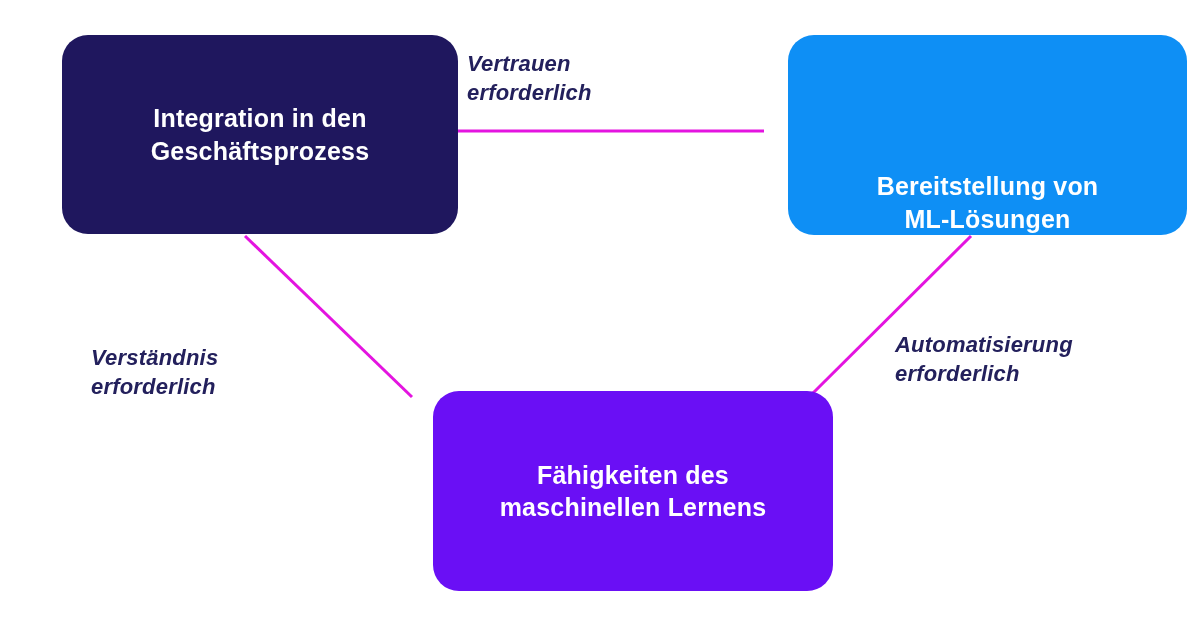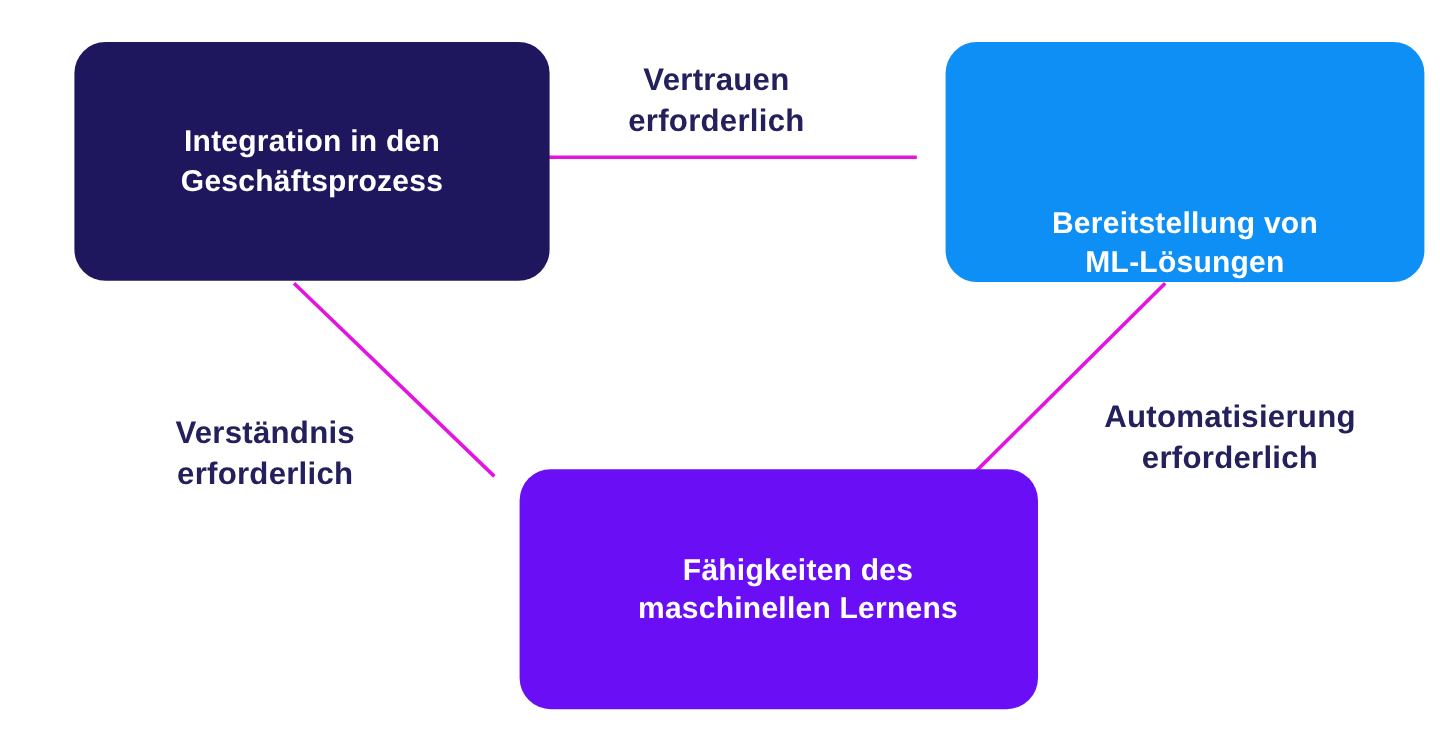--- a/index.html
+++ b/index.html
@@ -35,29 +35,30 @@
     text-align: center;
     color: #ffffff;
     font-weight: bold;
     font-size: 25px;
     line-height: 1.3;
     letter-spacing: 0.2px;
     margin-left: 24px;
   }
   .node-integration   { left: 38px;  top: 35px;  width: 396px; height: 199px; }
   .node-deployment    { left: 764px; top: 35px;  width: 399px; height: 200px; align-items: flex-end; }
-  .node-capabilities  { left: 409px; top: 391px; width: 400px; height: 200px; padding-left: 32px; }
+  .node-capabilities  { left: 409px; top: 391px; width: 400px; height: 200px; }
   .edge-label {
     position: absolute;
-    text-align: center;
+    text-align: left;
     color: var(--color-edge-label, #23205c);
     font-weight: bold;
-    font-size: 26px;
+    font-size: 22px;
     line-height: 1.3;
     letter-spacing: 0.2px;
+    font-style: italic;
   }
   .edge-label-trust         { left: 467px; top: 50px;  width: 260px; }
   .edge-label-understanding { left: 91px;  top: 344px; width: 260px; }
   .edge-label-automation    { left: 895px; top: 331px; width: 260px; }
 </style>
 </head>
 <body>
 
 <div class="canvas">
 

